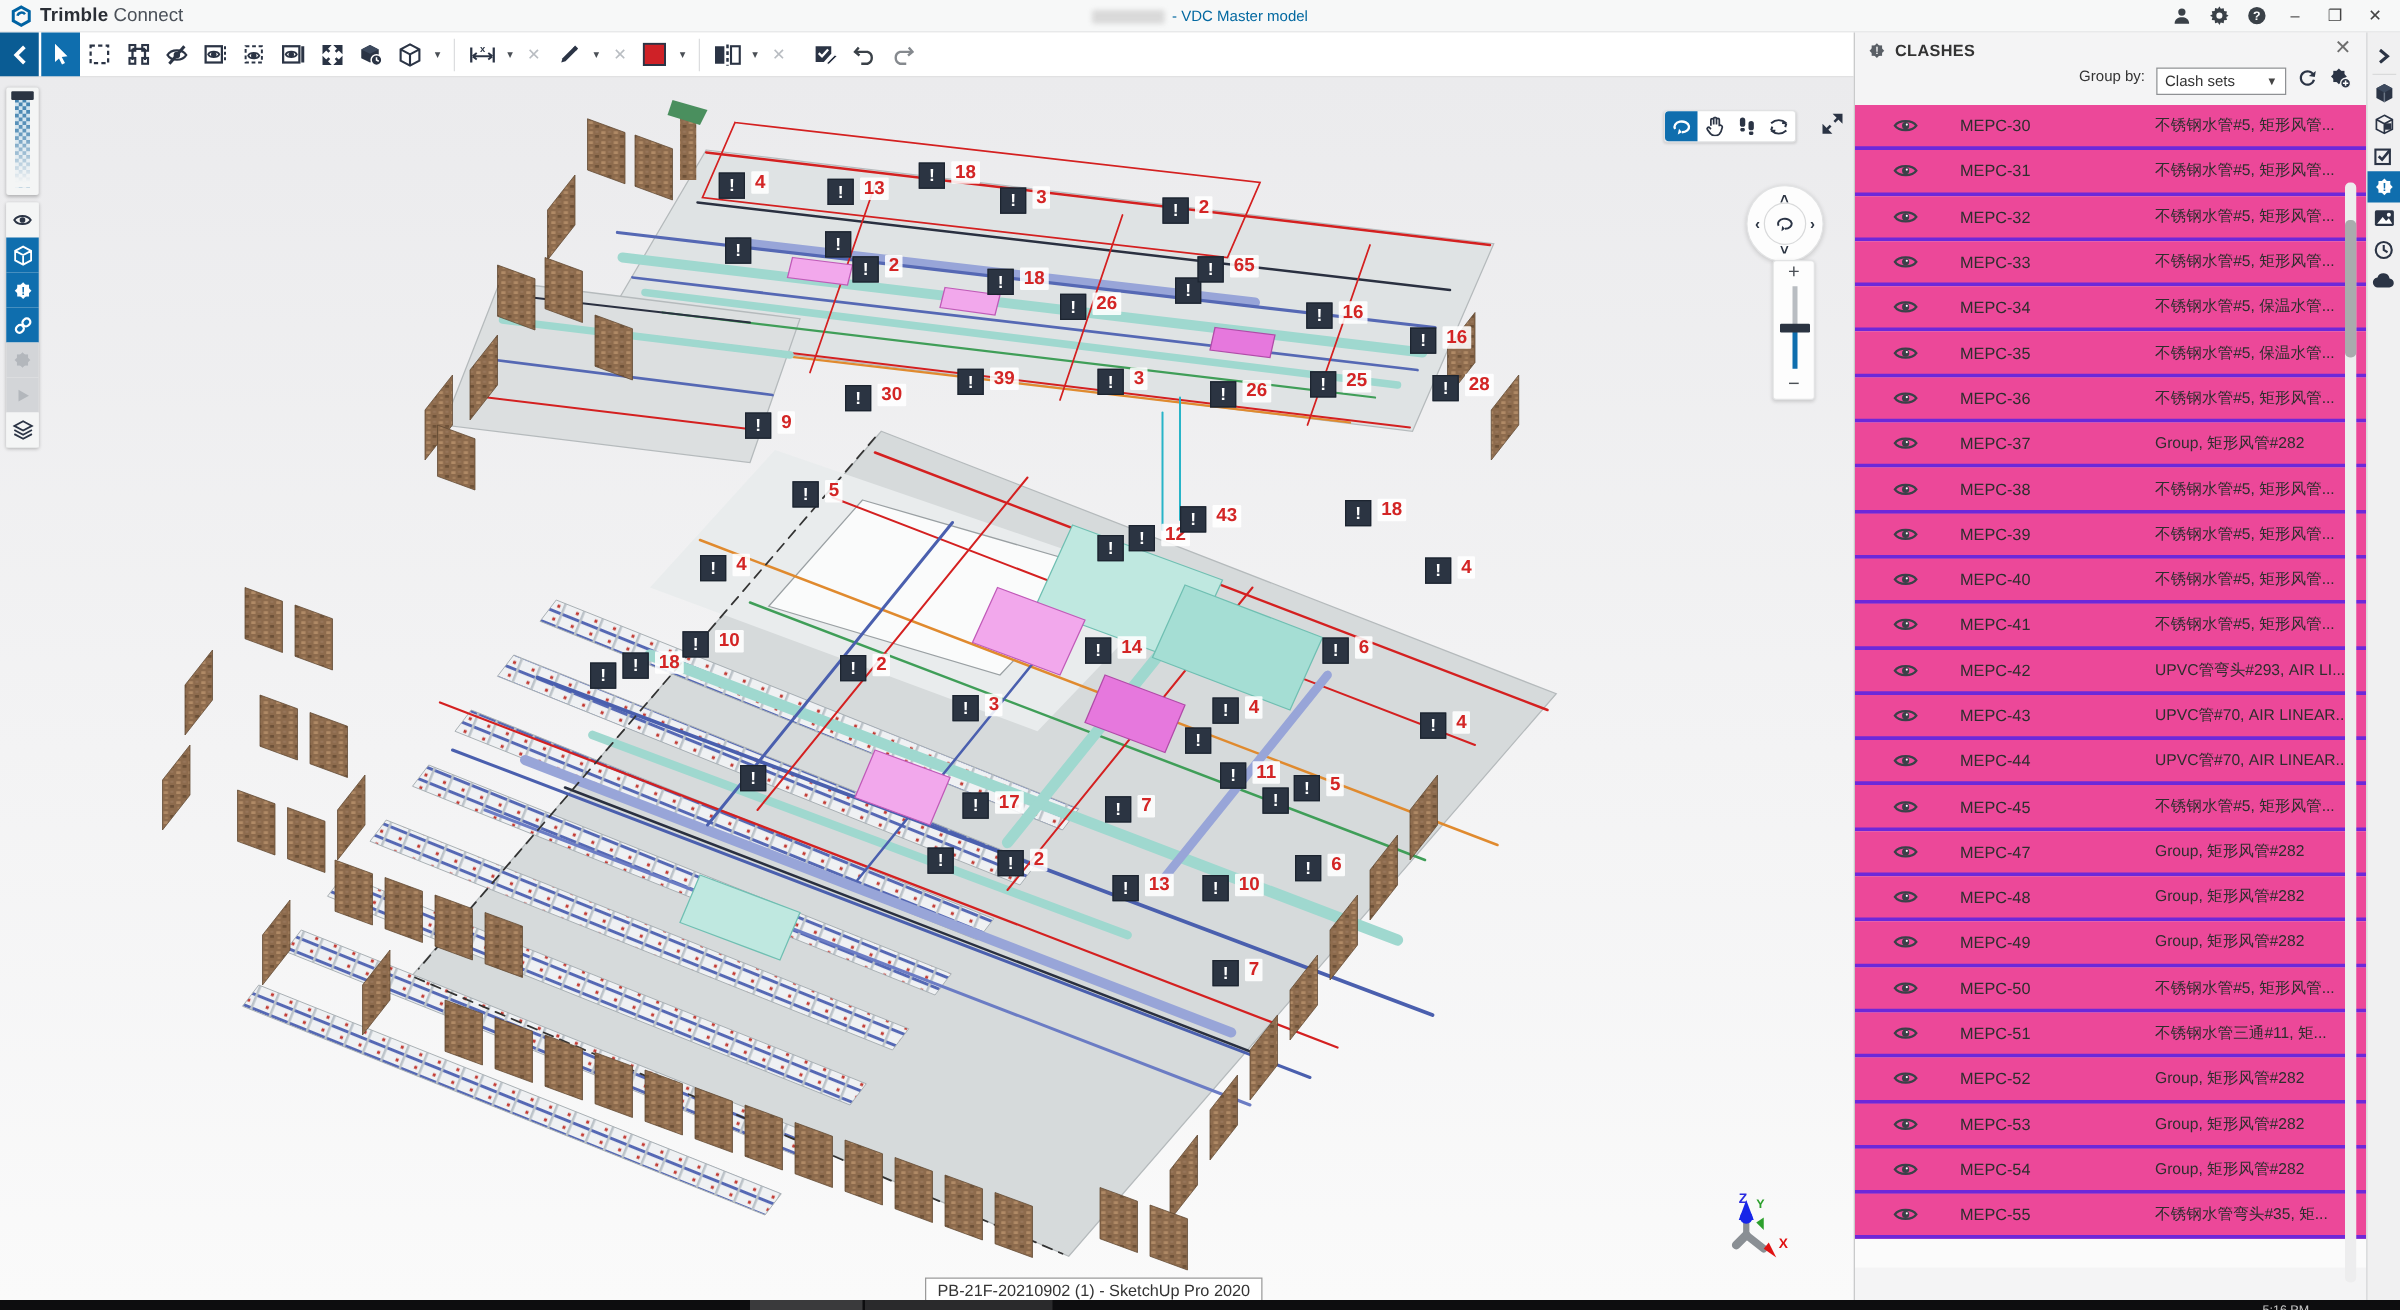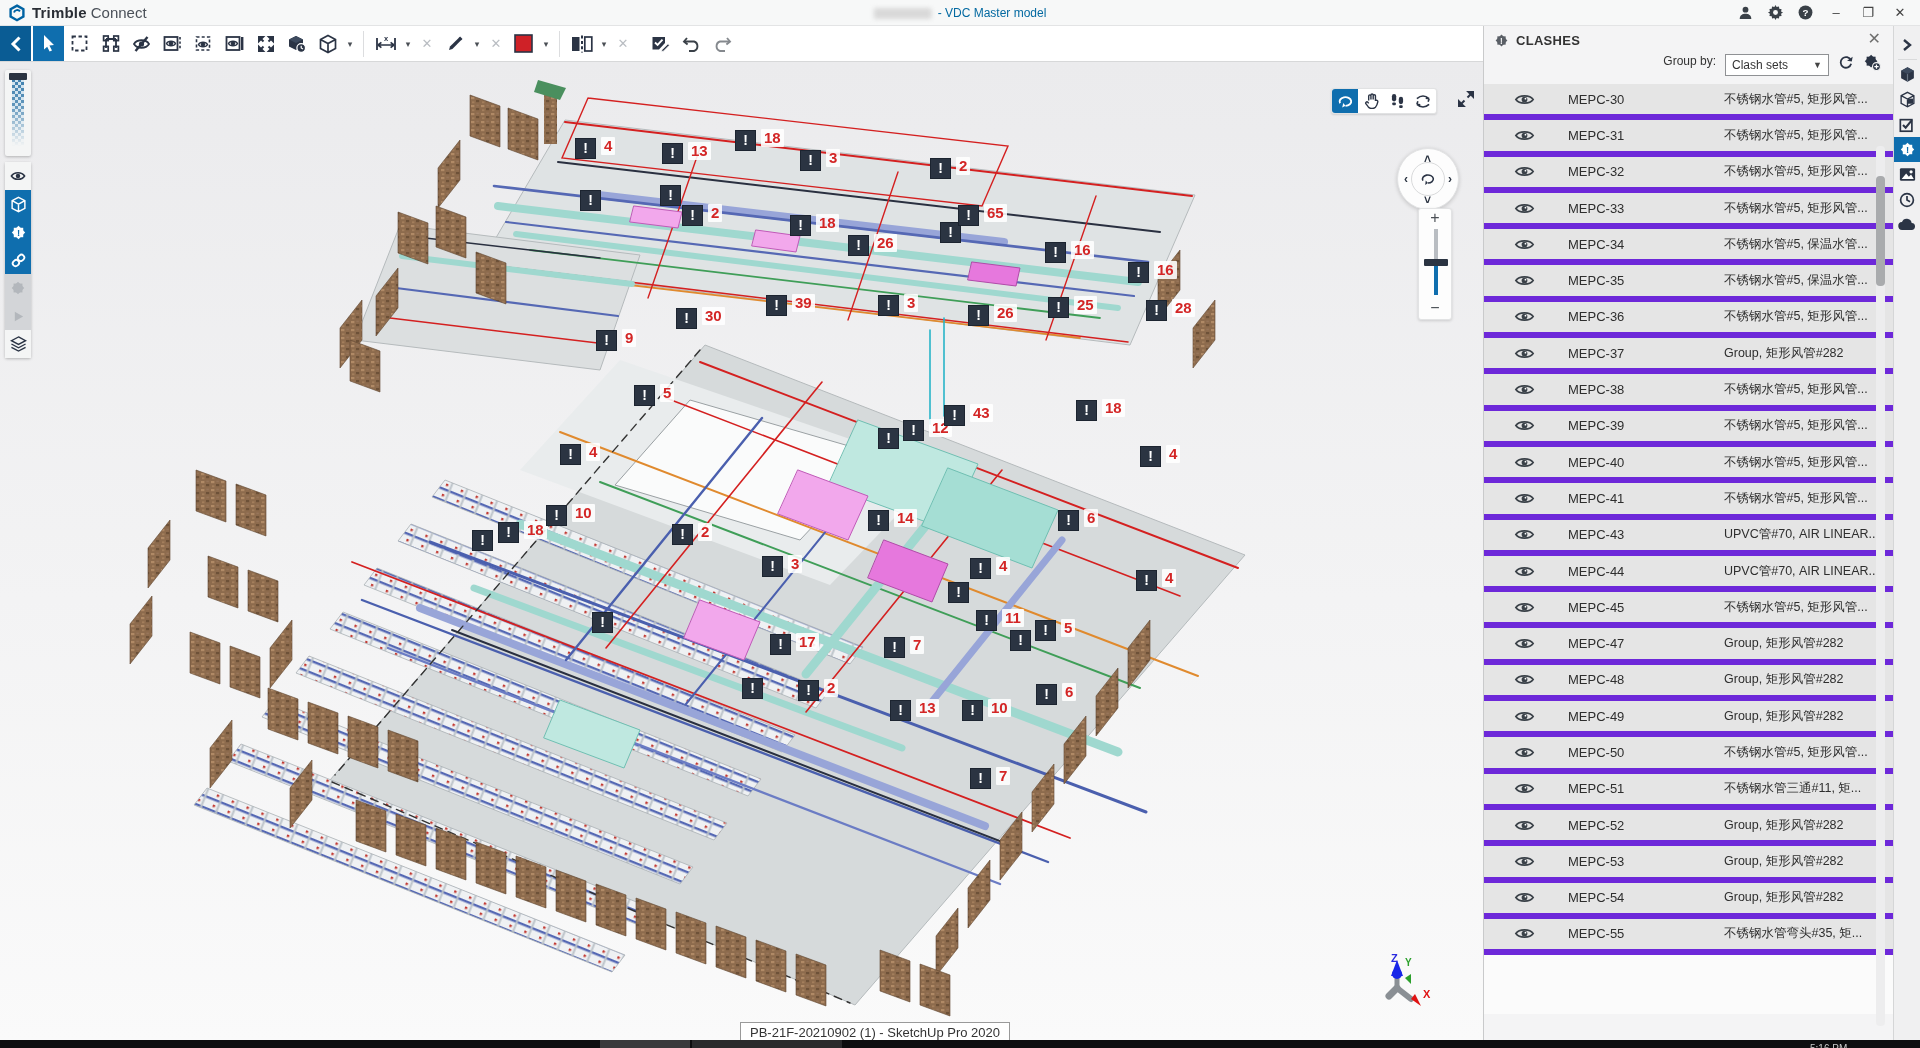--- a/index.html
+++ b/index.html
@@ -89,21 +89,21 @@
   #cp-close { position:absolute; right:12px; top:3px; color:#6e6e6e; font-size:16px; font-weight:bold; line-height:20px;}
   #cp-controls { height:30px; display:flex; align-items:flex-start; justify-content:flex-end; gap:9px; padding-right:12px;}
   #cp-groupby-label { font-size:12px; color:#333;}
   #cp-select { width:104px; height:22px; background:#fff; border:1px solid #8f9194; display:flex;
     align-items:center; justify-content:space-between; padding:0 6px; font-size:12px; color:#333;}
   #cp-table-head { position:relative; height:22px; margin-top:4px; display:flex; font-size:12px; font-weight:bold; color:#333;}
   .th-eye { width:80px; background:#eeeeee; border-bottom:1px solid #cfd0d1;}
   .th-name { width:154px; background:#d9d9da; display:flex; align-items:center; padding-left:4px; border-right:1px solid #c6c7c8;}
   .th-obj { flex:1; background:#d9d9da; display:flex; align-items:center; padding-left:6px;}
   #cp-rows { position:relative; height:930px; overflow:hidden; background:#fbfbfb;}
-  .crow { height:36.3px; display:flex; align-items:center; border-bottom:6px solid #6d28d9; background:#e5e5e5;}
+  .crow { height:36.3px; display:flex; align-items:center; border-bottom:3px solid #6d28d9; background:#ec4899;}
   .crow .eye { width:80px; display:flex; justify-content:center;}
   .crow .nm { width:154px; font-size:13px; color:#2e2e2e; padding-left:4px;}
   .crow .ob { flex:1; font-size:12.5px; color:#2e2e2e; padding-left:6px; white-space:nowrap; overflow:hidden;}
   #cp-scrollbar { position:absolute; right:8px; top:120px; width:9px; height:880px; background:#ededee; border-radius:4px;}
   #cp-thumb { position:absolute; left:0; top:30px; width:9px; height:110px; background:#a9abad; border-radius:4px;}
 
   
   #right-strip { position:absolute; left:1893px; top:26px; width:27px; height:1014px; background:#f0f0f1;
     border-left:1px solid #d5d6d7; display:flex; flex-direction:column; align-items:center;}
   .rs-btn { width:27px; height:25px; display:flex; align-items:center; justify-content:center;}
@@ -805,20 +805,31 @@
       <svg width="21" height="15" viewBox="0 0 22 15">
             <path d="M2 7.5 C5.4 2.4 16.6 2.4 20 7.5 C16.6 12.6 5.4 12.6 2 7.5 Z" fill="none" stroke="#3a4148" stroke-width="1.9"></path>
             <circle cx="11" cy="7.5" r="3" fill="#3a4148"></circle>
             <circle cx="12" cy="6.6" r="0.9" fill="#fff"></circle>
           </svg>
     </span>
     <span class="nm">MEPC-41</span>
     <span class="ob">不锈钢水管#5, 矩形风管...</span>
   </div>
 
+  <div class="crow">
+    <span class="eye">
+      <svg width="21" height="15" viewBox="0 0 22 15">
+            <path d="M2 7.5 C5.4 2.4 16.6 2.4 20 7.5 C16.6 12.6 5.4 12.6 2 7.5 Z" fill="none" stroke="#3a4148" stroke-width="1.9"></path>
+            <circle cx="11" cy="7.5" r="3" fill="#3a4148"></circle>
+            <circle cx="12" cy="6.6" r="0.9" fill="#fff"></circle>
+          </svg>
+    </span>
+    <span class="nm">MEPC-42</span>
+    <span class="ob">UPVC管弯头#293, AIR LI...</span>
+  </div>
 
   <div class="crow">
     <span class="eye">
       <svg width="21" height="15" viewBox="0 0 22 15">
             <path d="M2 7.5 C5.4 2.4 16.6 2.4 20 7.5 C16.6 12.6 5.4 12.6 2 7.5 Z" fill="none" stroke="#3a4148" stroke-width="1.9"></path>
             <circle cx="11" cy="7.5" r="3" fill="#3a4148"></circle>
             <circle cx="12" cy="6.6" r="0.9" fill="#fff"></circle>
           </svg>
     </span>
     <span class="nm">MEPC-43</span>

